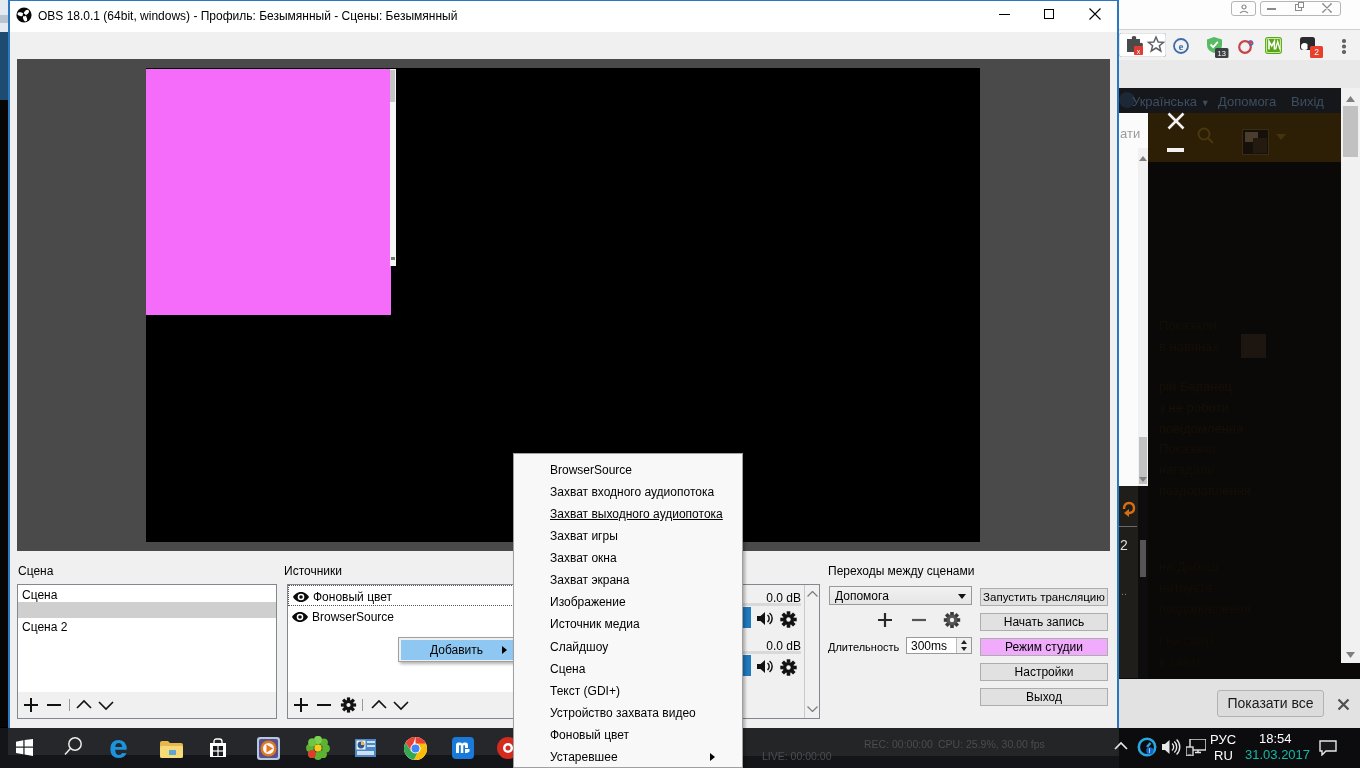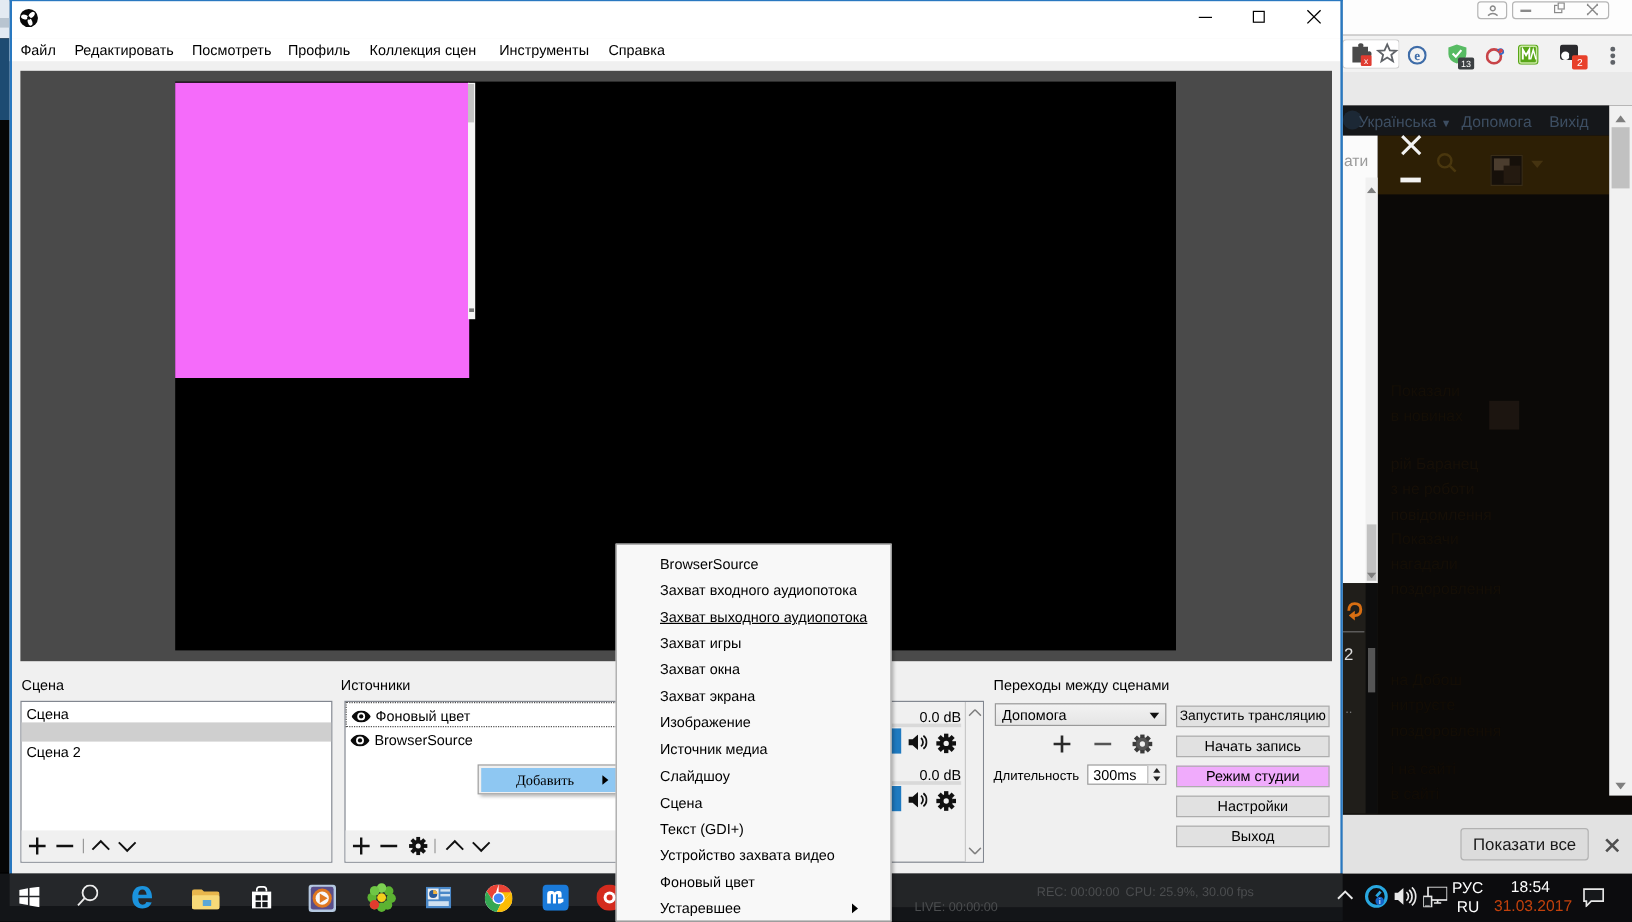--- a/index.html
+++ b/index.html
@@ -140,36 +140,28 @@
       <ellipse cx="0" cy="-3.6" rx="1.9" ry="3.0" transform="rotate(28)"></ellipse>
       <g transform="rotate(120)">
           <ellipse cx="0" cy="-3.6" rx="1.9" ry="3.0" transform="rotate(28)"></ellipse>
         </g>
       <g transform="rotate(240)">
           <ellipse cx="0" cy="-3.6" rx="1.9" ry="3.0" transform="rotate(28)"></ellipse>
         </g>
       <circle cx="0" cy="0" r="1.4" fill="#080808"></circle>
     </g>
   </svg>
+  <div class="a" style="left:30px;top:9px;width:700px;height:16px;font-size:12px;color:#000;">OBS 18.0.1 (64bit, windows) - Профиль: Безымянный - Сцены: Безымянный</div>
 
   <div class="a" style="left:991px;top:14px;width:11px;height:1px;background:#000;"></div>
   <div class="a" style="left:1036px;top:9px;width:10px;height:10px;border:1px solid #000;"></div>
   <svg class="a" style="left:1081px;top:8px;" width="12" height="12" viewBox="0 0 12 12">
       <path d="M0.5 0.5 L11.5 11.5 M11.5 0.5 L0.5 11.5" stroke="#000" stroke-width="1.1"></path>
     </svg>
 
-  <div class="a" style="left:0;top:32px;width:1109px;height:19px;background:#fff;font-size:12px;color:#000;">
-    <span class="a" style="left:9px;top:3px;">Файл</span>
-    <span class="a" style="left:54px;top:3px;">Редактировать</span>
-    <span class="a" style="left:152px;top:3px;">Посмотреть</span>
-    <span class="a" style="left:232px;top:3px;">Профиль</span>
-    <span class="a" style="left:300px;top:3px;">Коллекция сцен</span>
-    <span class="a" style="left:408px;top:3px;">Инструменты</span>
-    <span class="a" style="left:499px;top:3px;">Справка</span>
-  </div>
 
   <div class="a" style="left:9px;top:59px;width:1093px;height:492px;background:#4a4a4a;"></div>
   <div class="a" style="left:138px;top:68px;width:834px;height:474px;background:#000;"></div>
   <div class="a" style="left:138px;top:69px;width:245px;height:246px;background:#f56bfa;"></div>
   <div class="a" style="left:382px;top:69px;width:6px;height:197px;background:#f5f5f5;">
     <div class="a" style="left:0;top:1px;width:5px;height:32px;background:#c4c4c4;"></div>
     <div class="a" style="left:1px;top:188px;width:4px;height:3px;background:#777;"></div>
   </div>
 
   <div class="a" style="left:10px;top:564px;font-size:12px;color:#000;">Сцена</div>
@@ -464,27 +456,27 @@
     </svg>
   <svg class="a" style="left:1186px;top:11px;" width="20" height="17" viewBox="0 0 20 17">
       <rect x="4" y="0" width="16" height="11" fill="none" stroke="#e8e8e8" stroke-width="1.4"></rect>
       <path d="M9 13.5 H15 M12 11 V13.5" stroke="#e8e8e8" stroke-width="1.4"></path>
       <rect x="0" y="8" width="7" height="9" fill="#16181b" stroke="#e8e8e8" stroke-width="1.3"></rect>
       <path d="M1.5 16 L5.5 16" stroke="#e8e8e8" stroke-width="1"></path>
     </svg>
   <div class="a" style="left:1210px;top:4px;width:30px;height:14px;color:#fff;font-size:13px;">РУС</div>
   <div class="a" style="left:1214px;top:20px;width:30px;height:14px;color:#fff;font-size:13px;">RU</div>
   <div class="a" style="left:1259px;top:3px;width:46px;height:14px;color:#fff;font-size:13px;">18:54</div>
-  <div class="a" style="left:1245px;top:19px;width:70px;height:14px;color:#c2410c;font-size:13px;">31.03.2017</div>
+  <div class="a" style="left:1245px;top:19px;width:70px;height:14px;color:#14b8a6;font-size:13px;">31.03.2017</div>
   <svg class="a" style="left:1319px;top:12px;" width="18" height="16" viewBox="0 0 18 16">
       <path d="M1 1 H17 V11 H7 L3 15 V11 H1 Z" fill="#16181b" stroke="#e8e8e8" stroke-width="1.4"></path>
     </svg>
 </div>
 
-<div id="ctxmenu" class="a" style="left:398px;top:637px;width:117px;height:25px;background:#f0f0f0;border:1px solid #a0a0a0;box-shadow:2px 2px 3px rgba(0,0,0,.3);font-family:Liberation Serif, serif;">
+<div id="ctxmenu" class="a" style="left:398px;top:637px;width:117px;height:25px;background:#f0f0f0;border:1px solid #a0a0a0;box-shadow:2px 2px 3px rgba(0,0,0,.3);">
   <div class="a" style="left:2px;top:2px;width:113px;height:20px;background:#8ec7f2;"></div>
   <div class="a" style="left:31px;top:5px;font-size:12px;color:#000;">Добавить</div>
   <div class="a" style="left:103px;top:8px;width:0;height:0;border-top:4px solid transparent;border-bottom:4px solid transparent;border-left:5px solid #000;"></div>
 </div>
 <div id="submenu" class="a" style="left:513px;top:453px;width:230px;height:315px;background:#f8f8f8;border:1px solid #a0a0a0;box-shadow:2px 2px 3px rgba(0,0,0,.3);font-size:12px;color:#000;">
   <span class="a" style="left:36px;top:9px;">BrowserSource</span>
   <span class="a" style="left:36px;top:31px;">Захват входного аудиопотока</span>
   <span class="a" style="left:36px;top:53px;text-decoration:underline;">Захват выходного аудиопотока</span>
   <span class="a" style="left:36px;top:75px;">Захват игры</span>
   <span class="a" style="left:36px;top:97px;">Захват окна</span>

